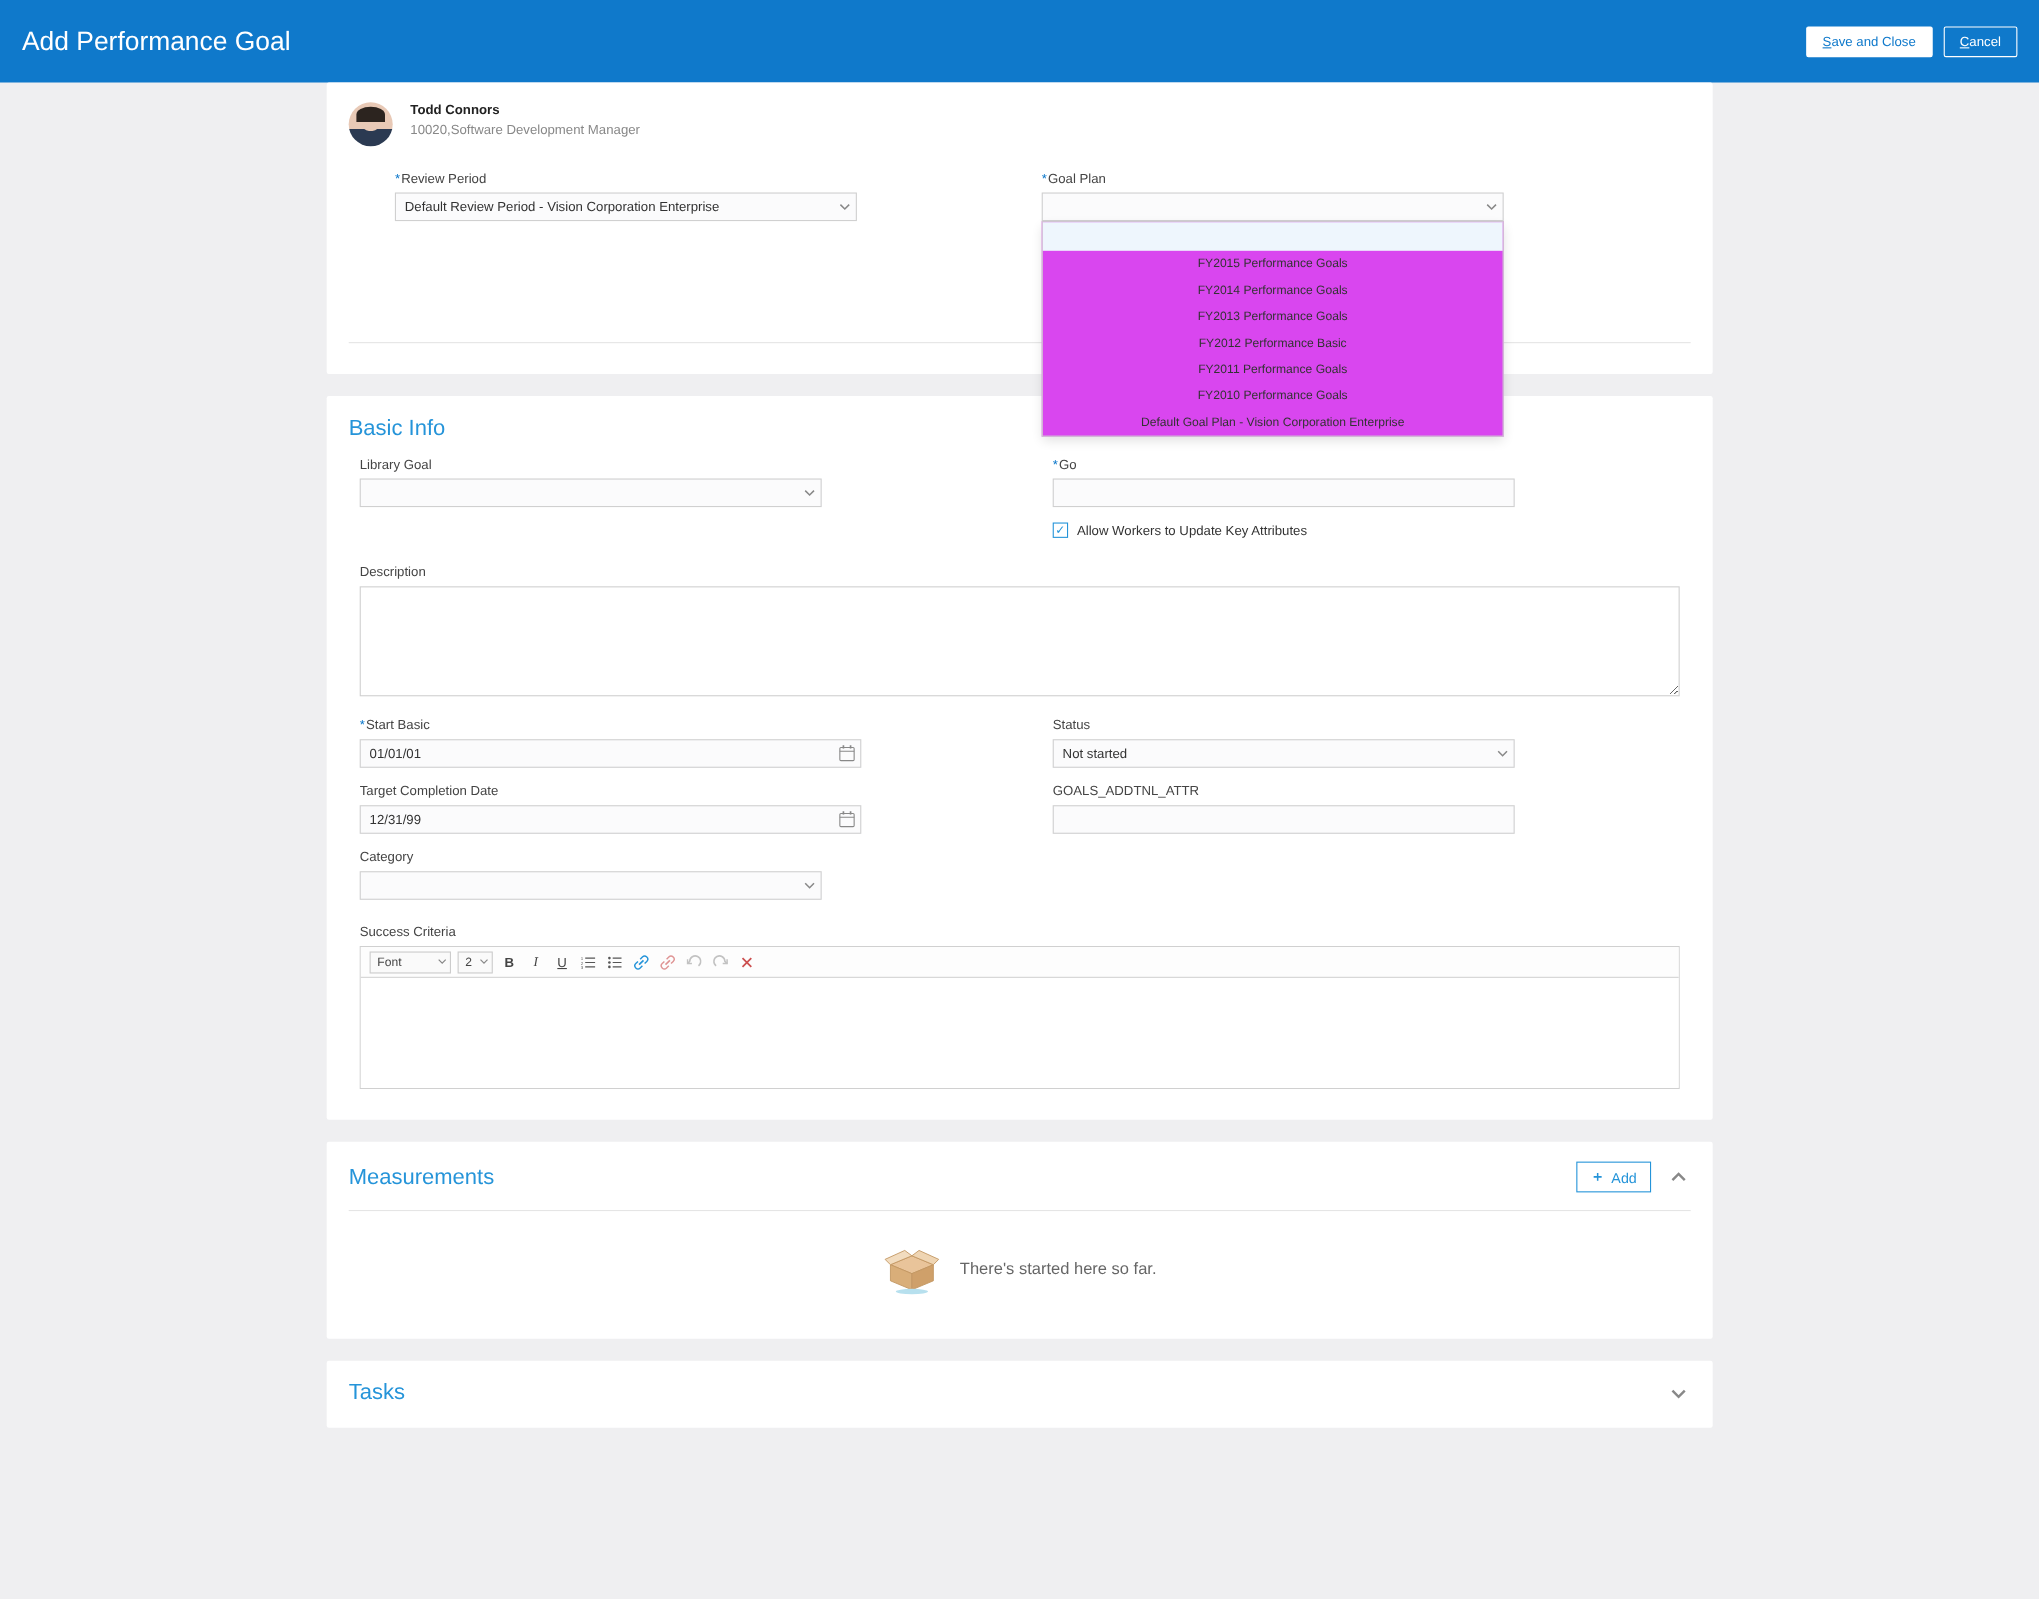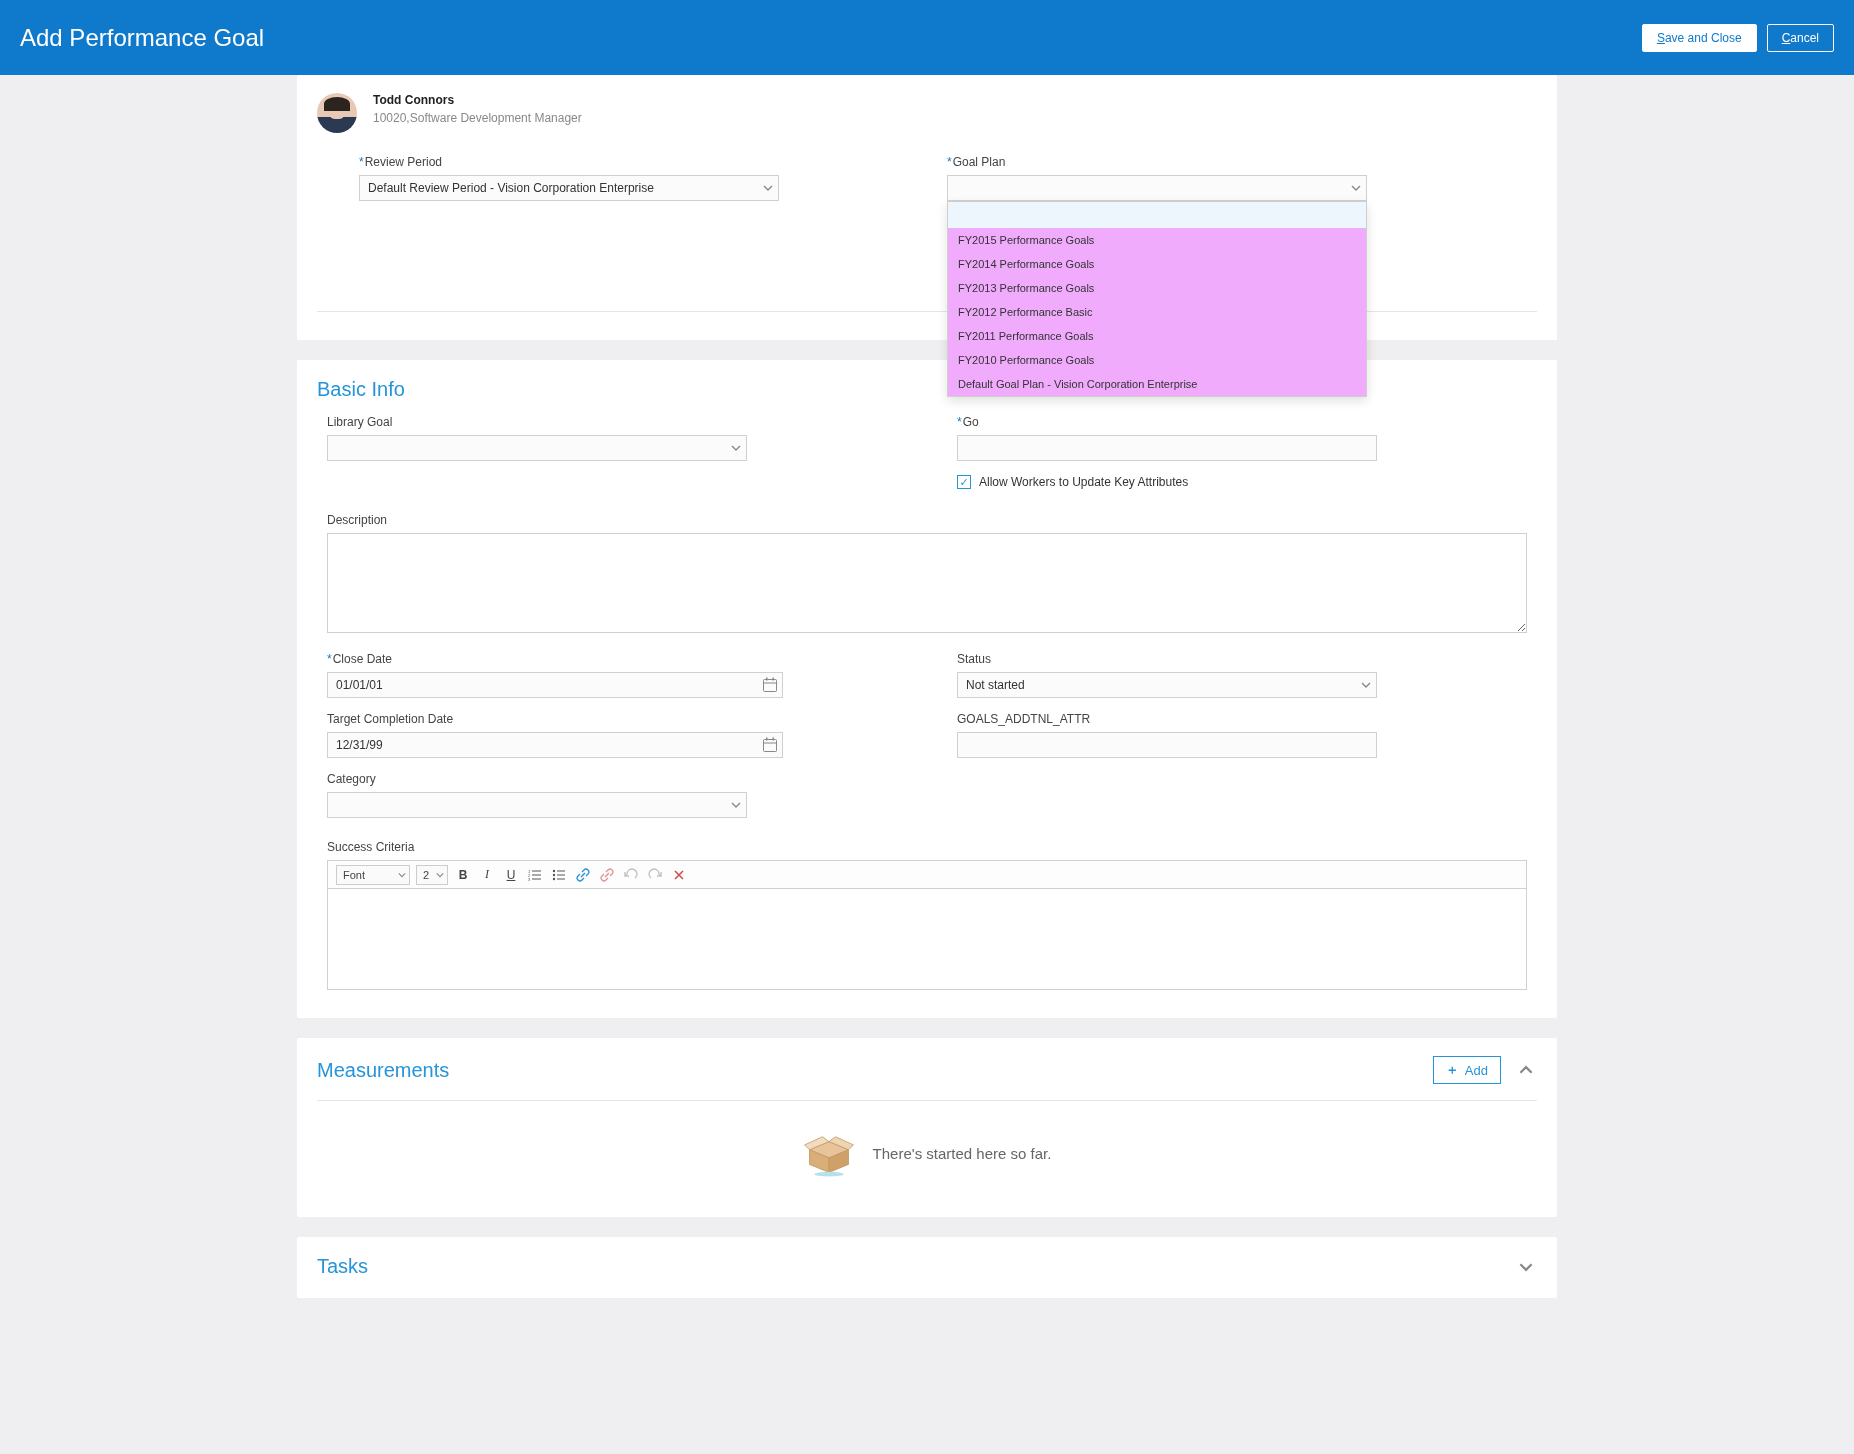--- a/index.html
+++ b/index.html
@@ -153,24 +153,25 @@
   }
   .rte-sel .mini-caret{ position:absolute; right:3px; top:50%; transform:translateY(-50%);}
   .rte-btn { width:18px; height:18px; display:inline-flex; align-items:center; justify-content:center; cursor:pointer; color:#444; border-radius:2px;}
   .rte-area { height:100px; background:#fff; }
 
   .dropdown {
     position:absolute;
     right:10px;
     top:27px;
     width:420px;
-    background:#f0abfc;
+    background:#d946ef;
     border:1px solid #cfcfcf;
     box-shadow:0 4px 10px rgba(0,0,0,0.12);
     z-index:50;
+    text-align:center;
   }
   .dropdown-blank {
     height:26px;
     border-bottom:none;
     background:#eef6fd;
   }
   .dropdown-item {
     padding:6px 10px;
     font-size:11px;
     color:#333;
@@ -307,21 +308,21 @@
       </div>
     </div>
 
     <div style="padding:0 10px; margin-top:24px;">
       <span class="label">Description</span>
       <textarea class="textarea" style=""></textarea>
     </div>
 
     <div class="grid2" style="margin-top:16px;">
       <div class="colL">
-        <span class="label req">Close Date</span>
+        <span class="label req">Start Basic</span>
         <div class="date-wrap">
           <input type="text" class="text-input" value="01/01/01" style="">
           <span class="date-icon">
             <svg viewBox="0 0 16 16" width="16" height="16">
                 <rect x="1.5" y="2.5" width="13" height="12" rx="1" fill="none" stroke="#888"></rect>
                 <line x1="1.5" y1="6" x2="14.5" y2="6" stroke="#888"></line>
                 <rect x="4" y="0.5" width="1.5" height="3" fill="#888"></rect>
                 <rect x="10.5" y="0.5" width="1.5" height="3" fill="#888"></rect>
               </svg>
           </span>

